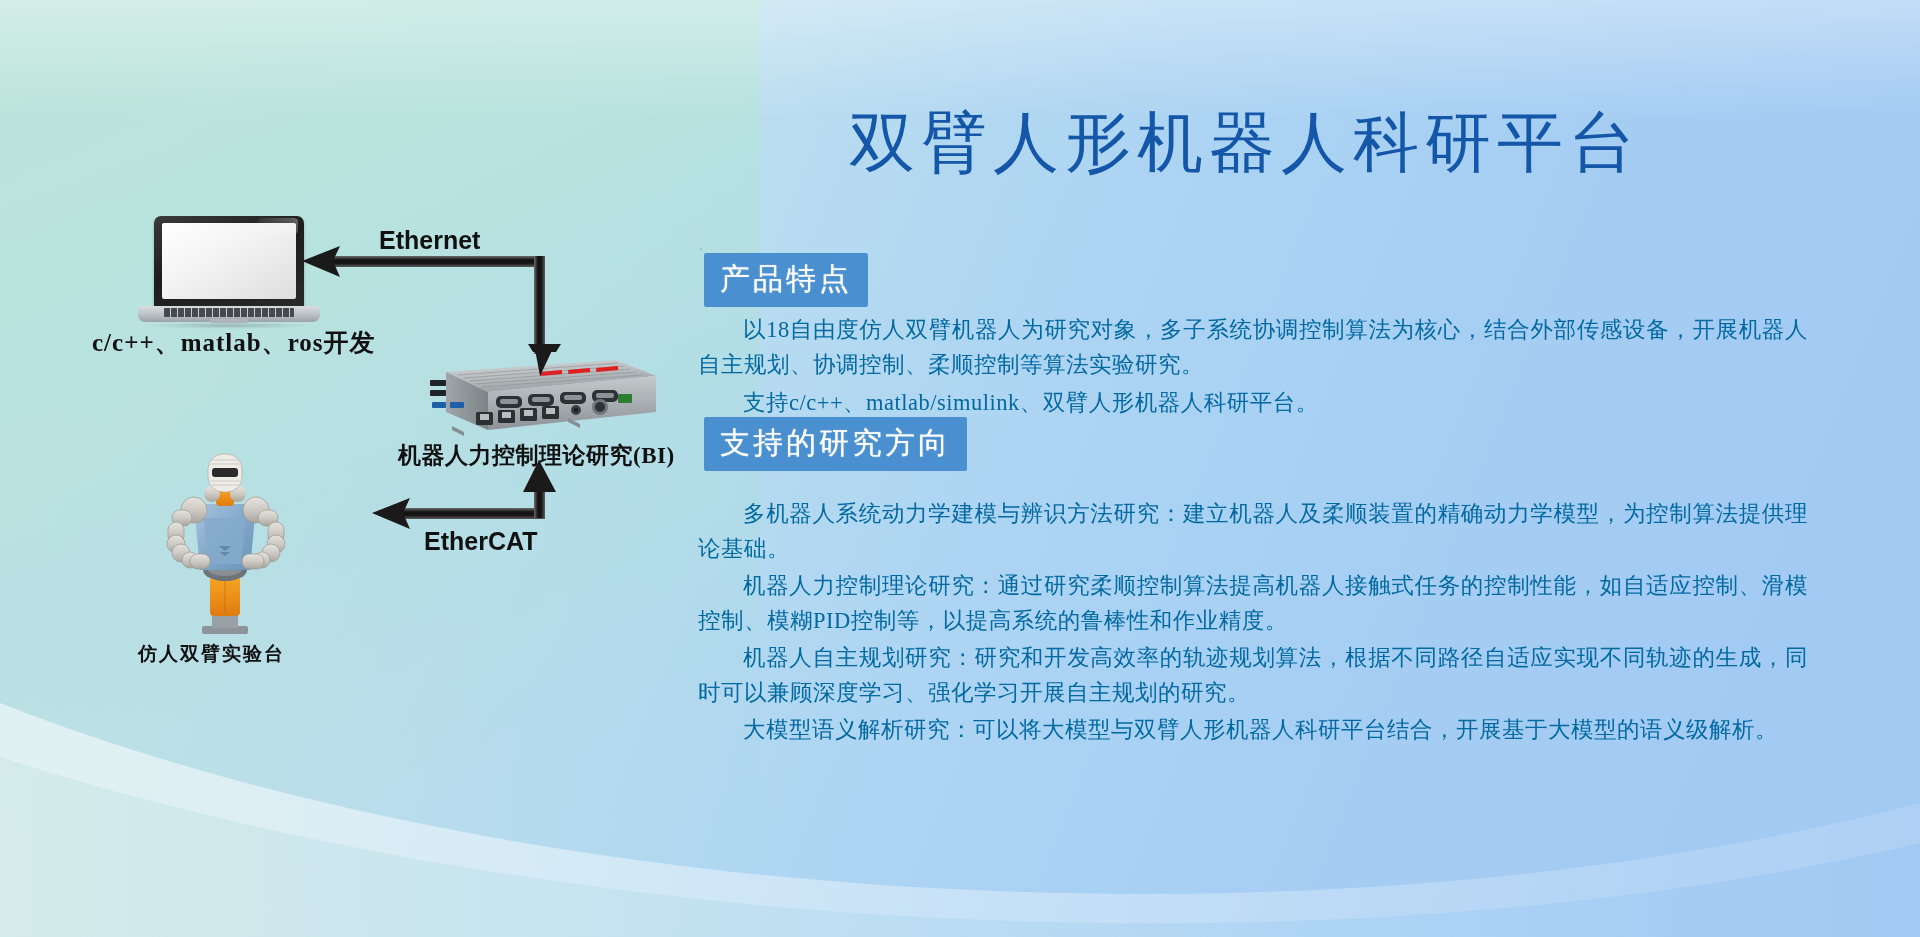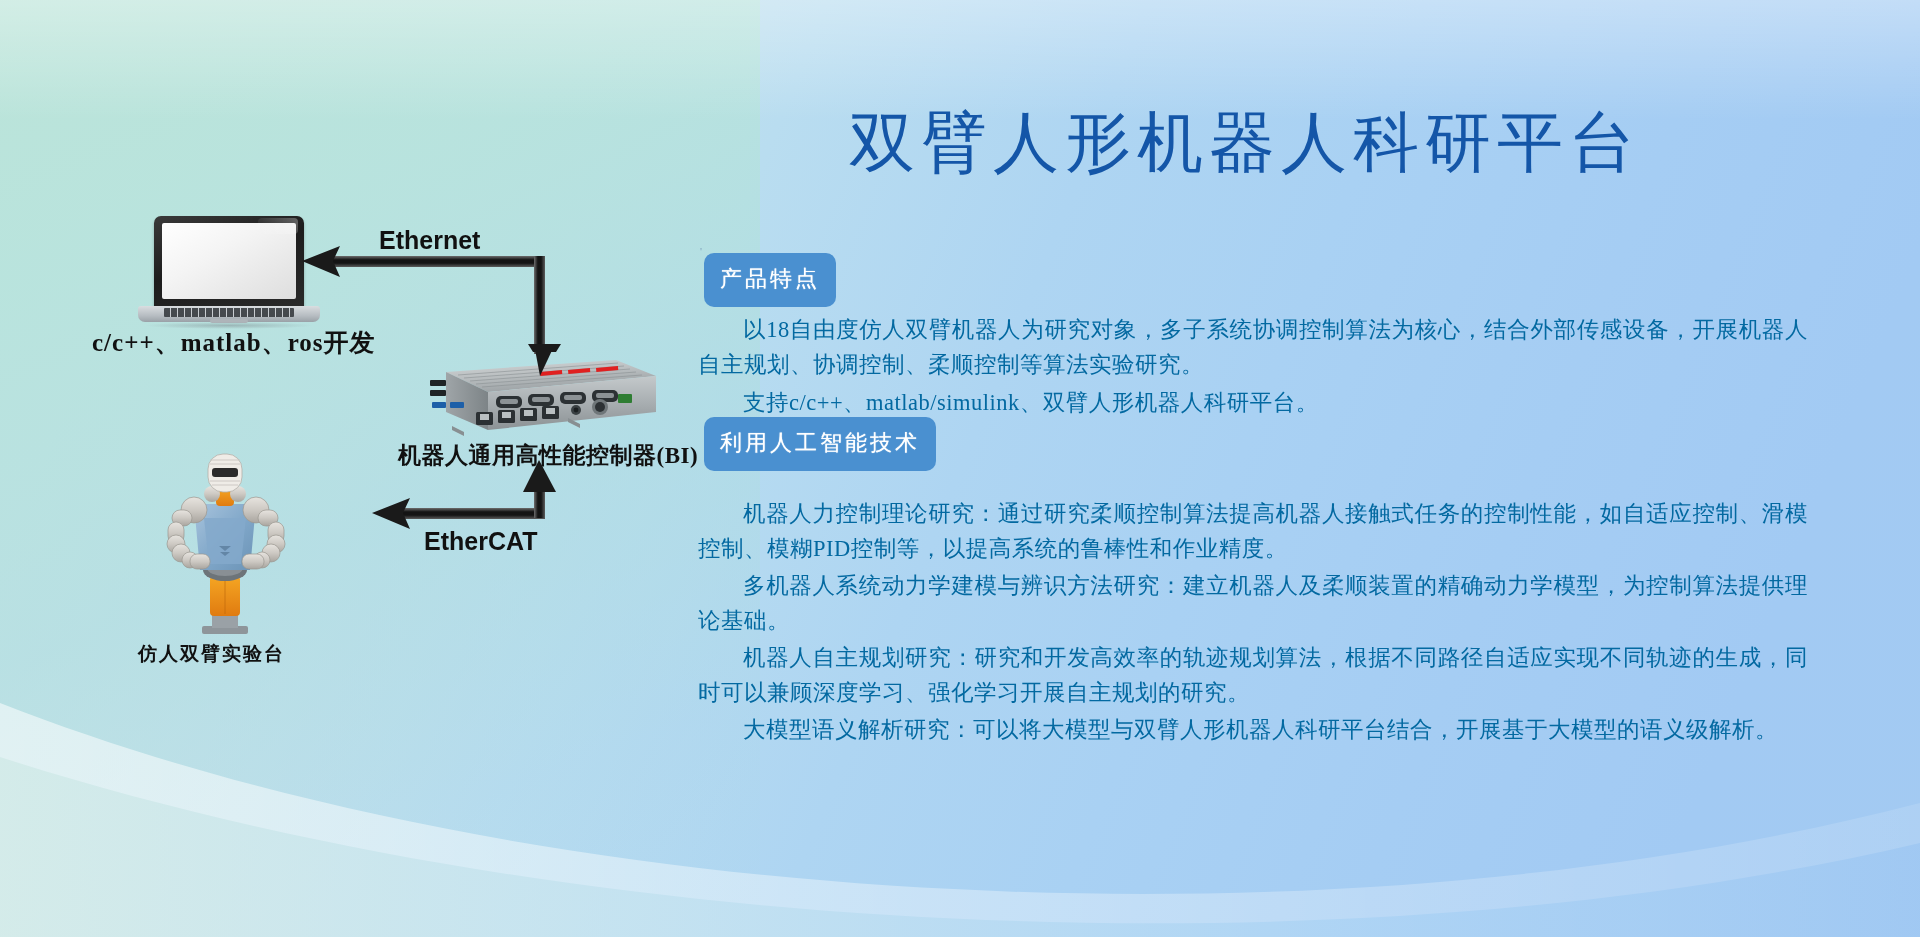--- a/index.html
+++ b/index.html
@@ -74,25 +74,25 @@
     letter-spacing: 6px;
     color: #1456a8;
     font-weight: 400;
     white-space: nowrap;
   }
   .section-tag {
     position: absolute;
     display: inline-block;
     background: #4a90d0;
     color: #ffffff;
-    font-size: 22px;
+    font-size: 30px;
     line-height: 30px;
     letter-spacing: 3px;
     padding: 11px 16px 13px 16px;
-    border-radius: 10px;
+    border-radius: 2px;
     font-family: "Liberation Serif", "DejaVu Serif", serif;
     text-shadow: 0 0 1px rgba(255,255,255,0.9);
     white-space: nowrap;
   }
   .tag-features { left: 14px; top: 253px; }
   .tag-directions { left: 14px; top: 417px; }
 
   .body-text {
     position: absolute;
     left: 8px;
@@ -414,40 +414,40 @@
 
       <path d="M372,505 L410,490 L403,505 L410,521 Z" fill="#1a1a1a"></path>
 
       <path d="M539,452 L556,484 L523,484 Z" fill="#1a1a1a"></path>
     </svg>
 
     <div class="link-label label-ethernet">Ethernet</div>
     <div class="link-label label-ethercat">EtherCAT</div>
 
     <div class="dg-label label-laptop">c/c++、matlab、ros开发</div>
-    <div class="dg-label label-controller">机器人通用高性能控制器(BI)</div>
+    <div class="dg-label label-controller">机器人力控制理论研究(BI)</div>
     <div class="dg-label label-robot">仿人双臂实验台</div>
   </div>
 
   <div class="right-col">
 
     <div class="poster-title">双臂人形机器人科研平台</div>
 
     <div class="tiny-mark">'</div>
 
     <div class="section-tag tag-features">产品特点</div>
 
     <div class="body-text features-block">
       <p>以18自由度仿人双臂机器人为研究对象，多子系统协调控制算法为核心，结合外部传感设备，开展机器人自主规划、协调控制、柔顺控制等算法实验研究。</p>
       <p>支持c/c++、matlab/simulink、双臂人形机器人科研平台。</p>
     </div>
 
-    <div class="section-tag tag-directions">利用人工智能技术</div>
+    <div class="section-tag tag-directions">支持的研究方向</div>
 
     <div class="body-text directions-block">
+      <p>多机器人系统动力学建模与辨识方法研究：建立机器人及柔顺装置的精确动力学模型，为控制算法提供理论基础。</p>
       <p>机器人力控制理论研究：通过研究柔顺控制算法提高机器人接触式任务的控制性能，如自适应控制、滑模控制、模糊PID控制等，以提高系统的鲁棒性和作业精度。</p>
-      <p>多机器人系统动力学建模与辨识方法研究：建立机器人及柔顺装置的精确动力学模型，为控制算法提供理论基础。</p>
       <p>机器人自主规划研究：研究和开发高效率的轨迹规划算法，根据不同路径自适应实现不同轨迹的生成，同时可以兼顾深度学习、强化学习开展自主规划的研究。</p>
       <p>大模型语义解析研究：可以将大模型与双臂人形机器人科研平台结合，开展基于大模型的语义级解析。</p>
     </div>
   </div>
 
 </div>
 
 </body></html>

